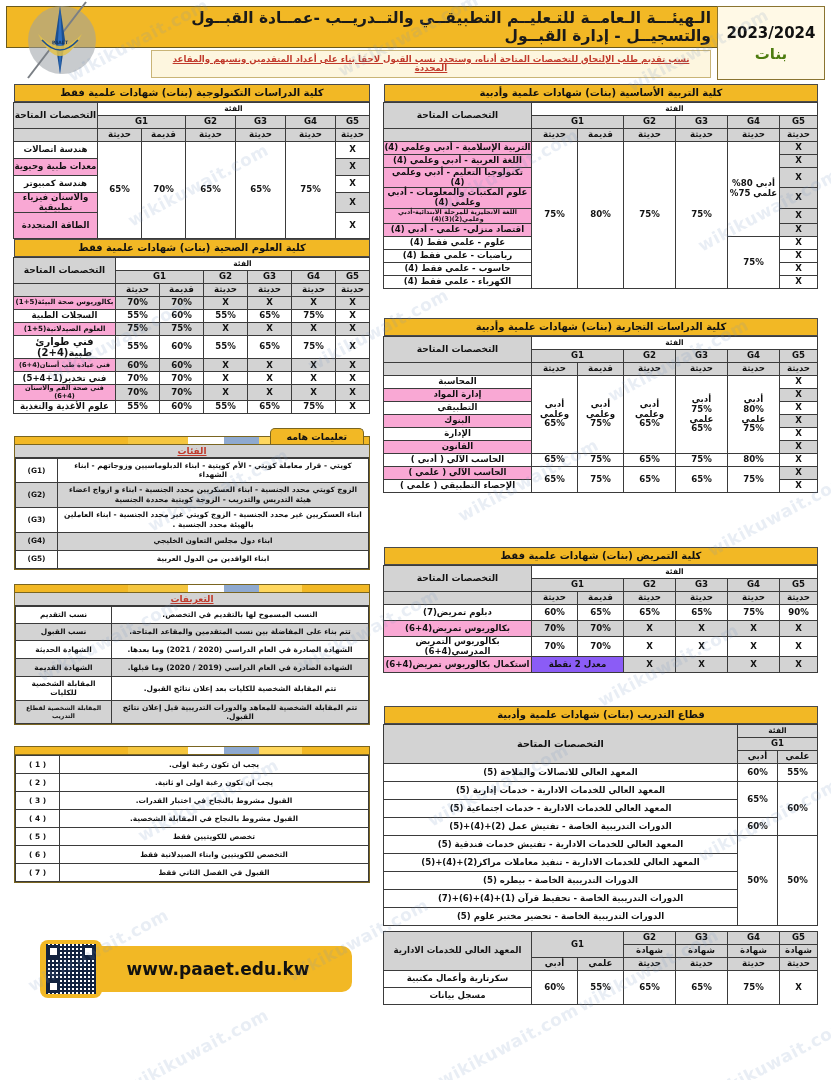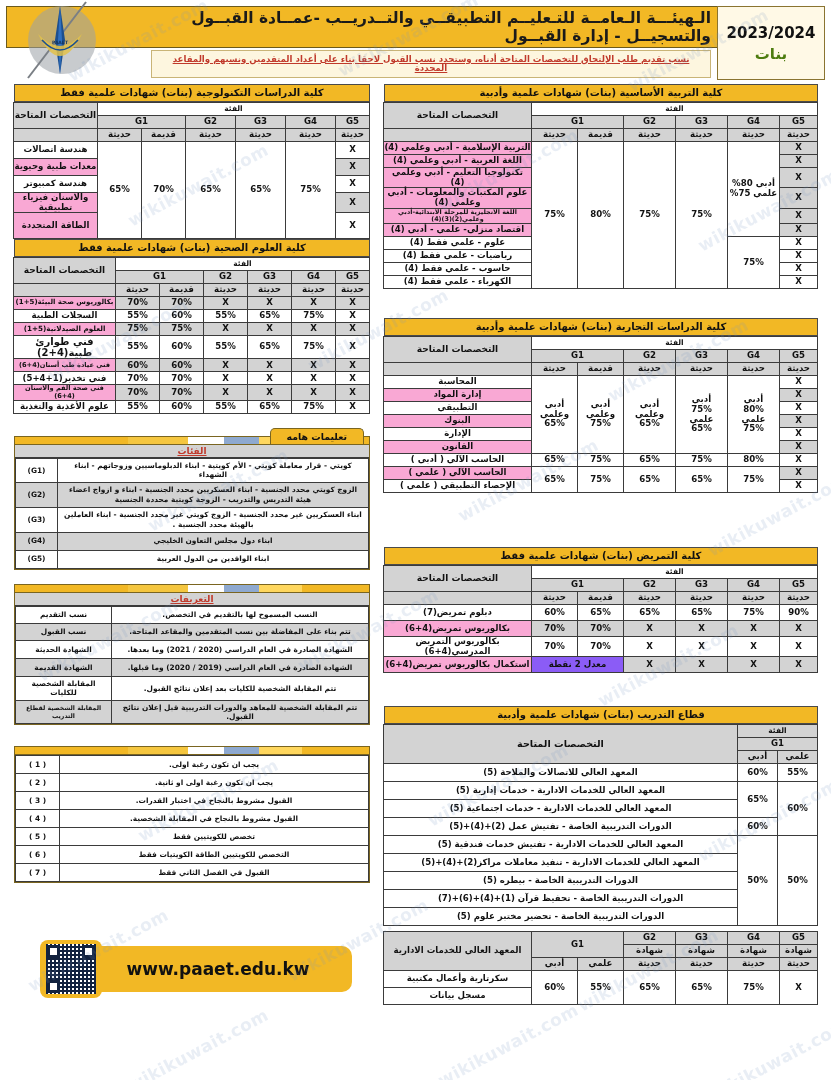--- a/index.html
+++ b/index.html
@@ -913,21 +913,21 @@
         </tr>
         <tr style="height:18px">
           <td class="note-txt alt">القبول مشروط بالنجاح في المقابلة الشخصية.</td>
           <td class="note-num alt">( 4 )</td>
         </tr>
         <tr style="height:18px">
           <td class="note-txt">تخصص للكويتيين فقط</td>
           <td class="note-num">( 5 )</td>
         </tr>
         <tr style="height:18px">
-          <td class="note-txt alt">التخصص للكويتيين الطاقة الكويتيات فقط</td>
+          <td class="note-txt alt">التخصص للكويتيين وابناء الصيدلانية فقط</td>
           <td class="note-num alt">( 6 )</td>
         </tr>
         <tr style="height:18px">
           <td class="note-txt">القبول في الفصل الثاني فقط</td>
           <td class="note-num">( 7 )</td>
         </tr>
       </tbody>
         </table>
     </div>
   </div>

